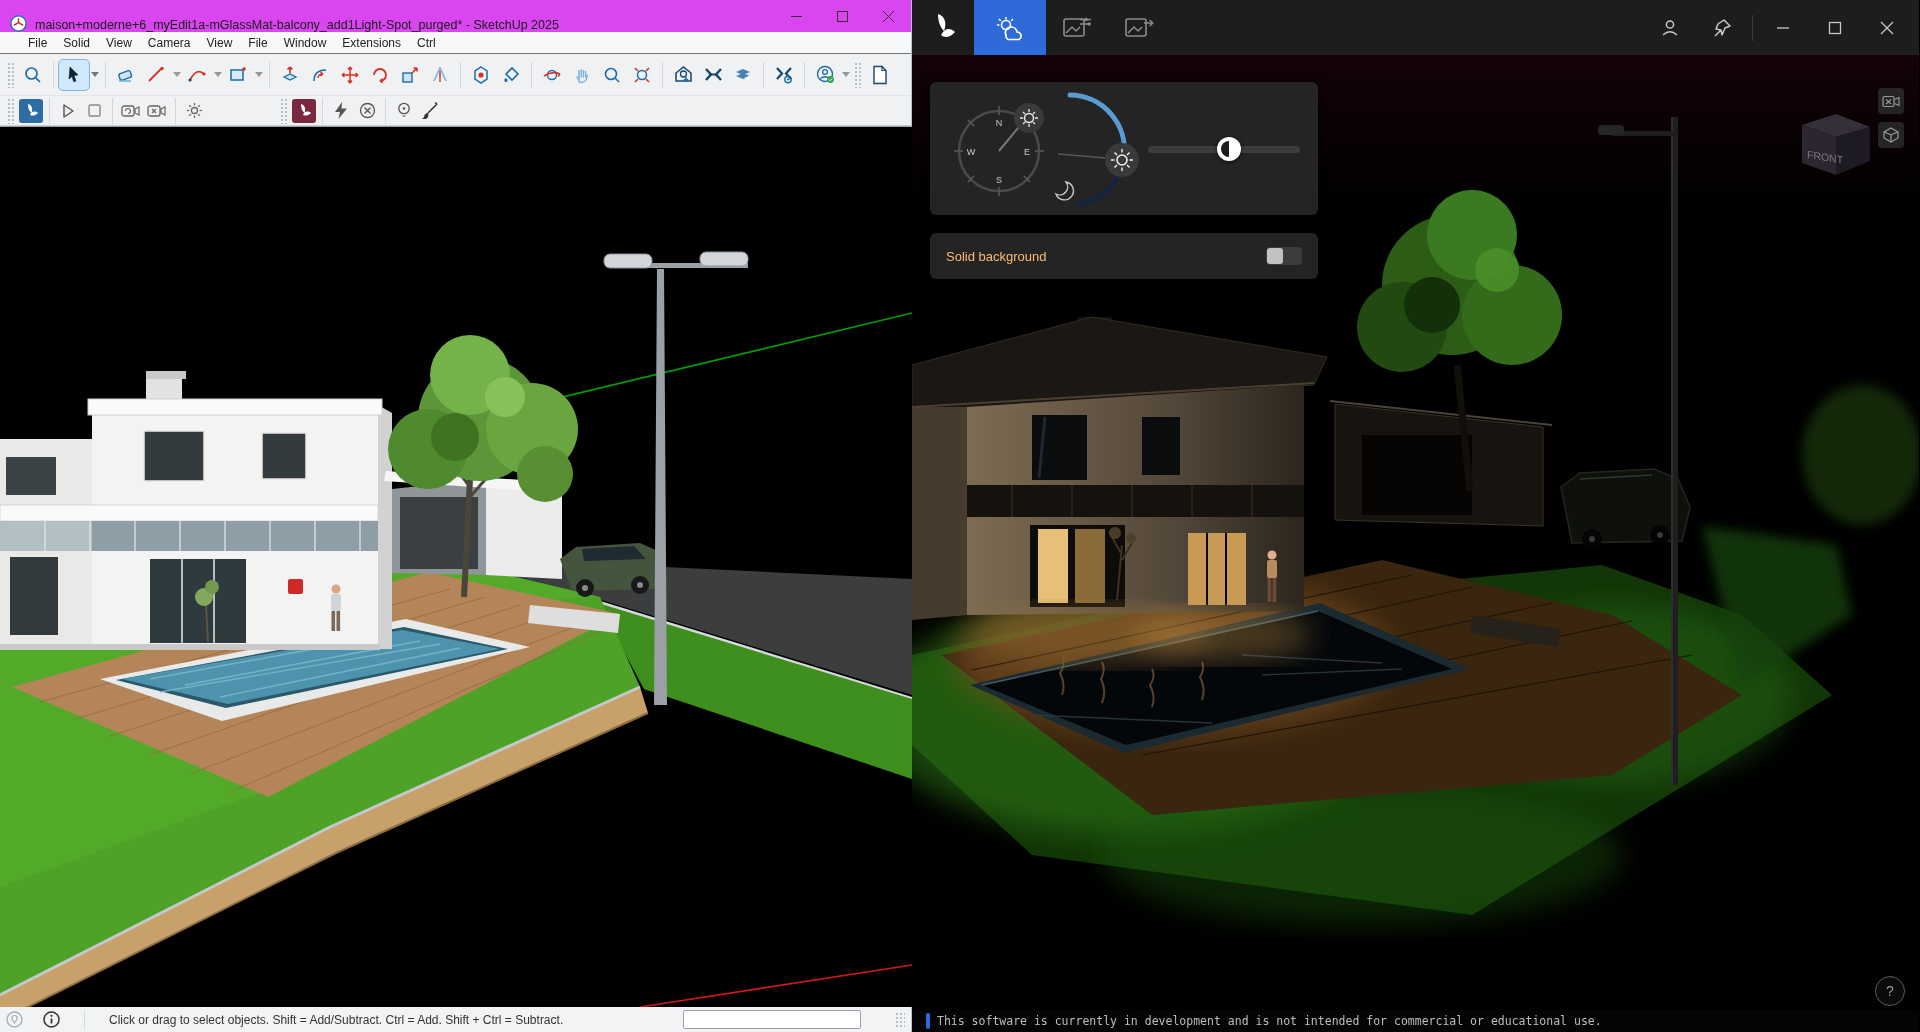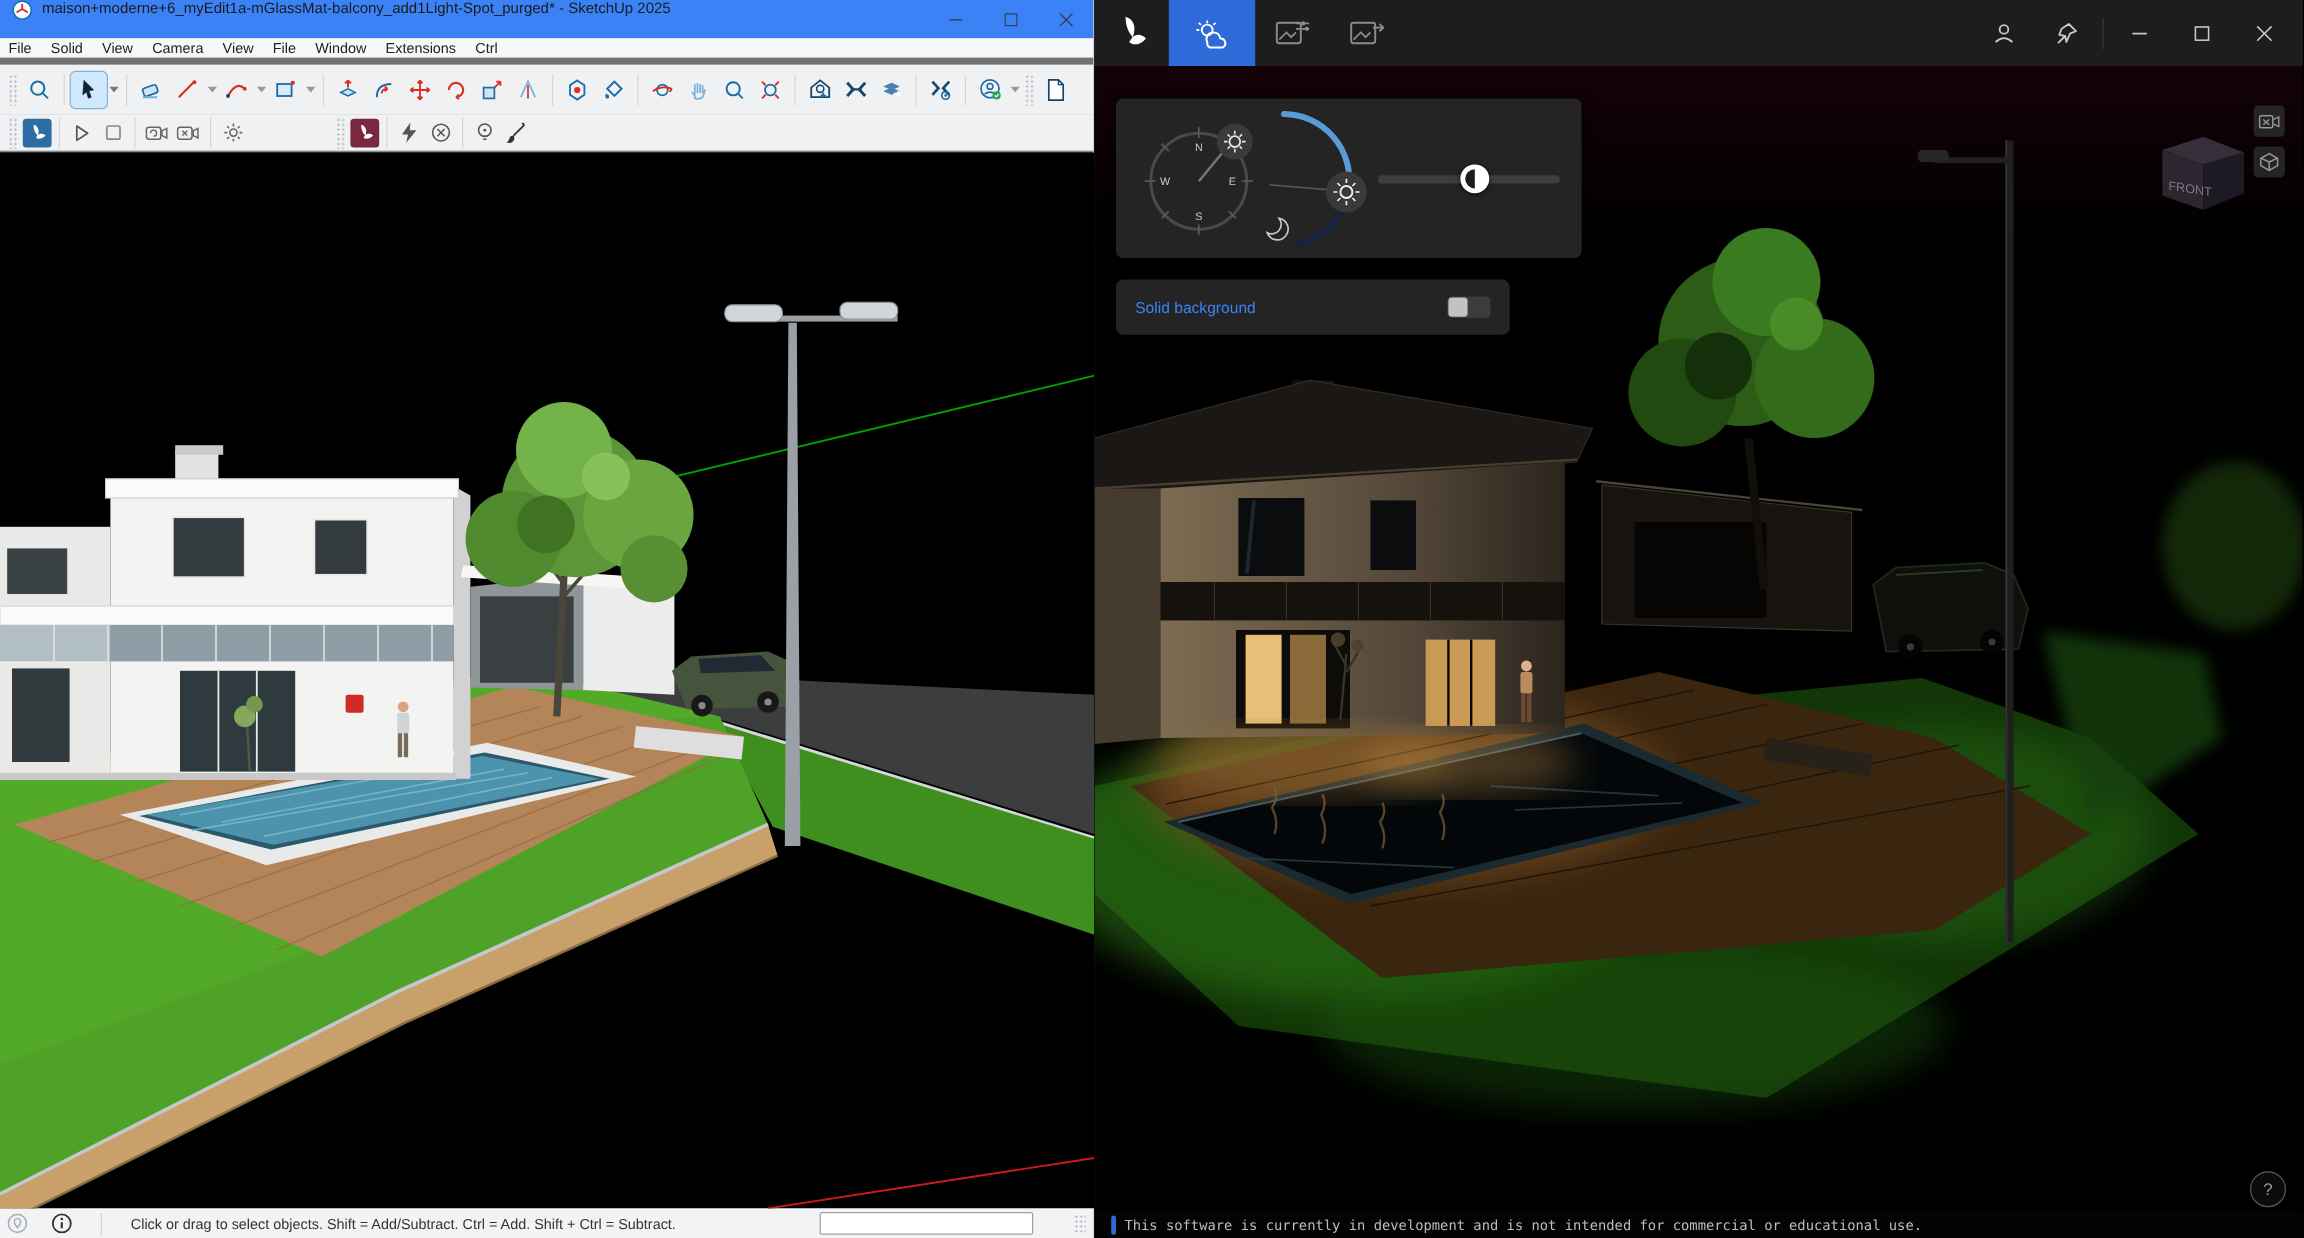--- a/index.html
+++ b/index.html
@@ -3,29 +3,29 @@
 <meta charset="utf-8">
 <style>
   * { margin:0; padding:0; box-sizing:border-box; }
   html,body { width:1920px; height:1032px; overflow:hidden; background:#000;
               font-family:"Liberation Sans", sans-serif; }
   body { display:flex; }
 
   
   .su-window { width:912px; height:1032px; display:flex; flex-direction:column;
                background:#f2f3f5; border-right:1px solid #b9c2cc; }
-  .su-titlebar { height:32px; background:#3b82f6; display:flex; align-items:flex-start;
+  .su-titlebar { height:32px; background:#d946ef; display:flex; align-items:flex-end;
                  padding-left:10px; font-size:12.5px; color:#1b1b1b; }
   .su-title-text { flex:0 1 auto; white-space:nowrap; overflow:hidden; }
   .su-logo { width:17px; height:17px; margin-right:8px; flex:none; }
   .su-caption-btns { margin-left:auto; display:flex; height:100%; }
   .cap-btn { width:46px; height:100%; display:flex; align-items:center; justify-content:center; }
   .su-menubar { height:22px; background:#f7f8f9; display:flex; align-items:center;
-                padding-left:0; gap:2px; font-size:12px; color:#222;
-                border-bottom:6px solid #737373; }
+                padding-left:21px; gap:2px; font-size:12px; color:#222;
+                border-bottom:1px solid #737373; }
   .menu-item { padding:2px 7px; border-radius:3px; }
   .su-toolbar1 { height:42px; background:#f0f1f3; display:flex; align-items:center;
                  padding-left:4px; border-bottom:1px solid #e2e4e7; }
   .su-toolbar2 { height:30px; background:#f0f1f3; display:flex; align-items:center;
                  padding-left:4px; border-bottom:1px solid #c9cdd2; }
   .tb-grip { width:8px; height:26px; margin:0 3px;
              background-image:radial-gradient(#b9bec6 1px, transparent 1px);
              background-size:4px 4px; }
   .tb-sep { width:1px; height:26px; background:#d3d6da; margin:0 5px; }
   .tb-btn { width:30px; height:30px; display:flex; align-items:center; justify-content:center;
@@ -61,23 +61,23 @@
   .rn-topbar-right { margin-left:auto; display:flex; align-items:center; gap:8px; padding-right:10px; }
   .rn-ctl { width:44px; height:40px; display:flex; align-items:center; justify-content:center; }
   .rn-sep { width:1px; height:26px; background:#3a3a3a; }
 
   .rn-viewport { position:relative; height:955px; background:#000; overflow:hidden; }
   .rn-viewport > svg.scene { position:absolute; left:0; top:0; }
 
   .env-panel { position:absolute; left:18px; top:27px; width:388px; height:133px;
                background:#242424; border-radius:6px; box-shadow:0 2px 10px rgba(0,0,0,.6);
                overflow:hidden; }
-  .solid-bg-row { position:absolute; left:18px; top:178px; width:328px; height:46px;
+  .solid-bg-row { position:absolute; left:18px; top:178px; width:388px; height:46px;
                   background:#242424; border-radius:6px; display:flex; align-items:center;
-                  padding:0 16px; color:#3b82f6; font-size:13px;
+                  padding:0 16px; color:#fdba74; font-size:13px;
                   box-shadow:0 2px 10px rgba(0,0,0,.6); }
   .toggle { margin-left:auto; width:36px; height:18px; background:#3c3c3c; border-radius:4px;
             position:relative; }
   .toggle .knob { position:absolute; left:1px; top:1px; width:16px; height:16px;
                   background:#c2c2c2; border-radius:3px; }
 
   .slider-track { position:absolute; left:218px; top:64px; width:152px; height:7px;
                   background:#3d3d3d; border-radius:4px; }
   .slider-handle { position:absolute; top:3px; width:24px; height:24px; background:#fff;
                    border-radius:50%; transform:translate(-50%,-50%);

